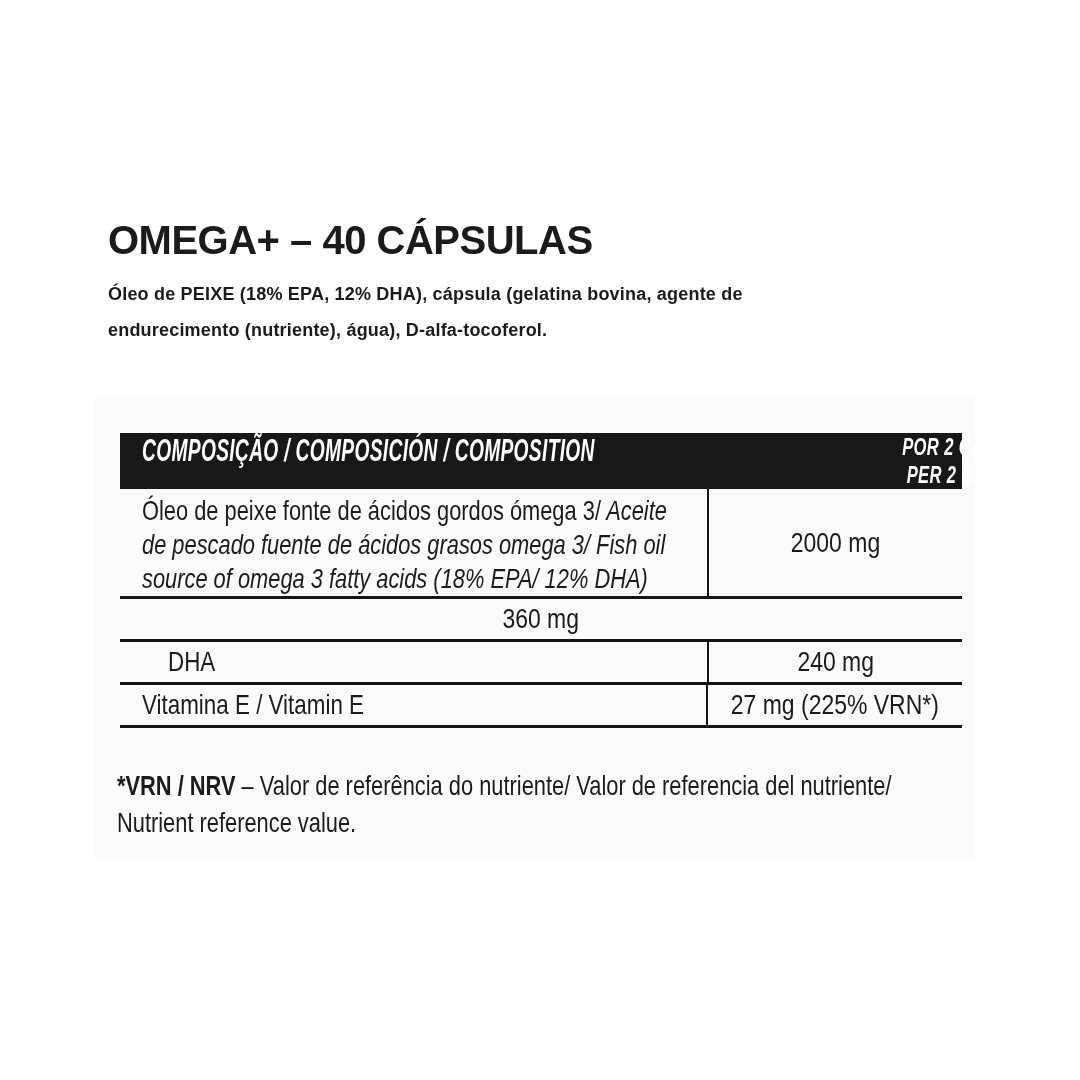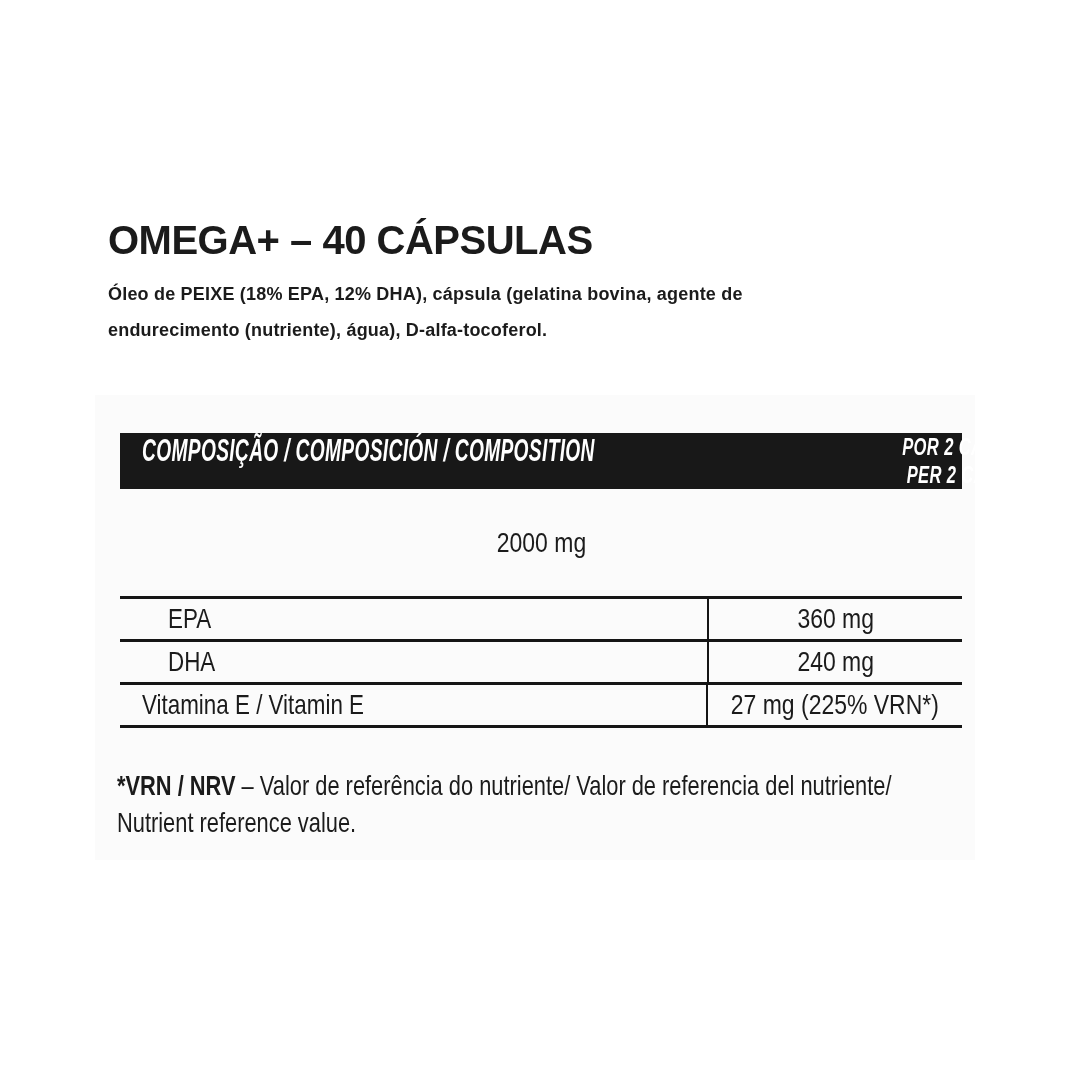--- a/index.html
+++ b/index.html
@@ -183,29 +183,31 @@
         <div class="th-left">
           <span class="cond">COMPOSIÇÃO / COMPOSICIÓN / COMPOSITION</span>
         </div>
         <div class="th-right">
           <span class="cond">POR 2 CÁPSULAS/</span>
           <span class="cond">PER 2 CAPSULES</span>
         </div>
       </div>
 
       <div class="trow row-main">
+        <div class="name-cell">
+          <span class="ln"><span>Óleo de peixe fonte de ácidos gordos ómega 3/</span><span class="it"> Aceite</span></span>
+          <span class="ln it">de pescado fuente de ácidos grasos omega 3/ Fish oil</span>
+          <span class="ln it">source of omega 3 fatty acids (18% EPA/ 12% DHA)</span>
+        </div>
         <div class="val-cell">
           <span class="cond">2000 mg</span>
         </div>
       </div>
 
       <div class="trow row-sm">
-        <div class="name-cell indent">
-          <span class="cond">EPA</span>
-        </div>
         <div class="val-cell">
           <span class="cond">360 mg</span>
         </div>
       </div>
 
       <div class="trow row-sm">
         <div class="name-cell indent">
           <span class="cond">DHA</span>
         </div>
         <div class="val-cell">

